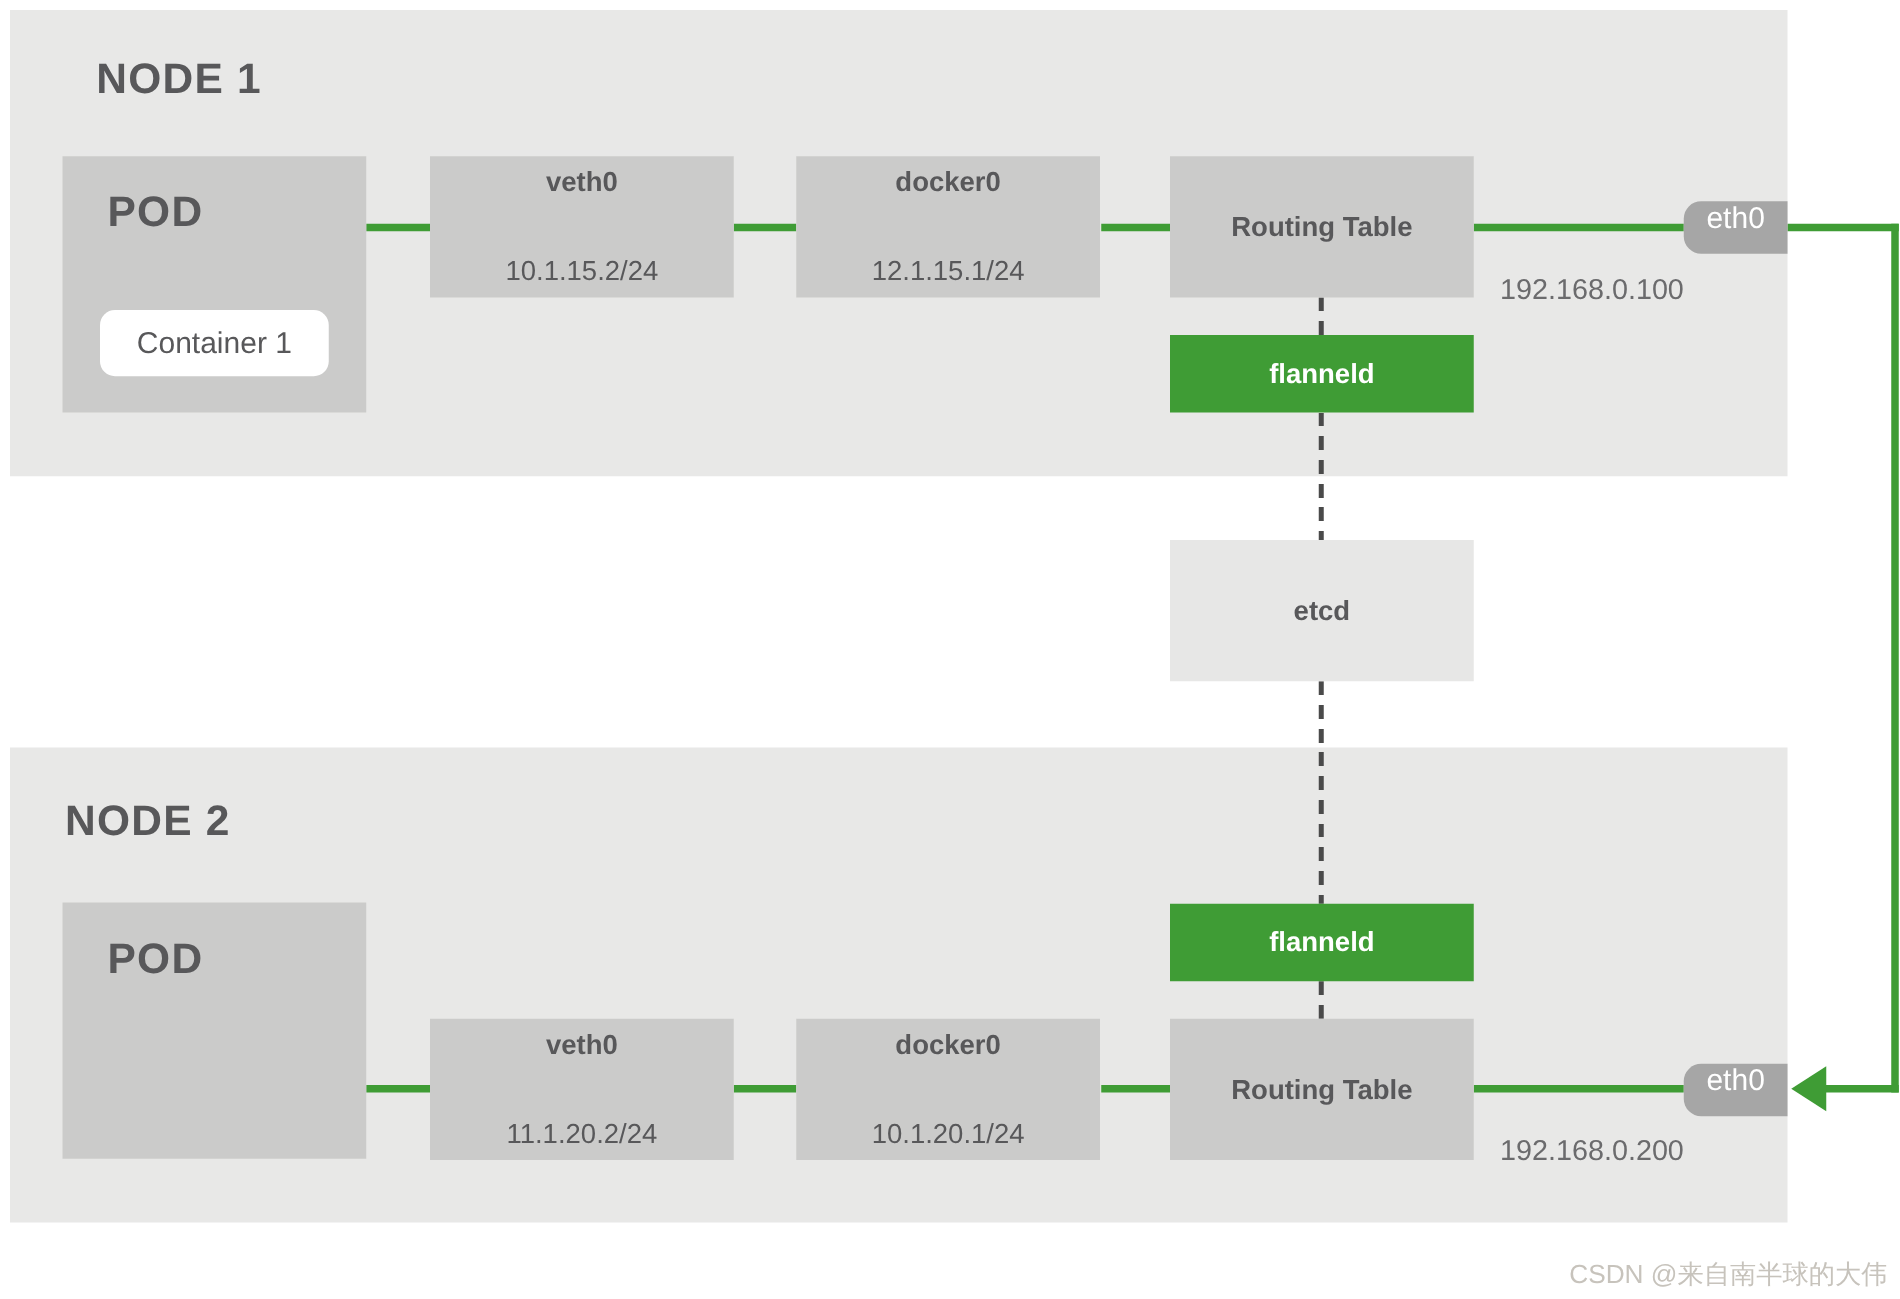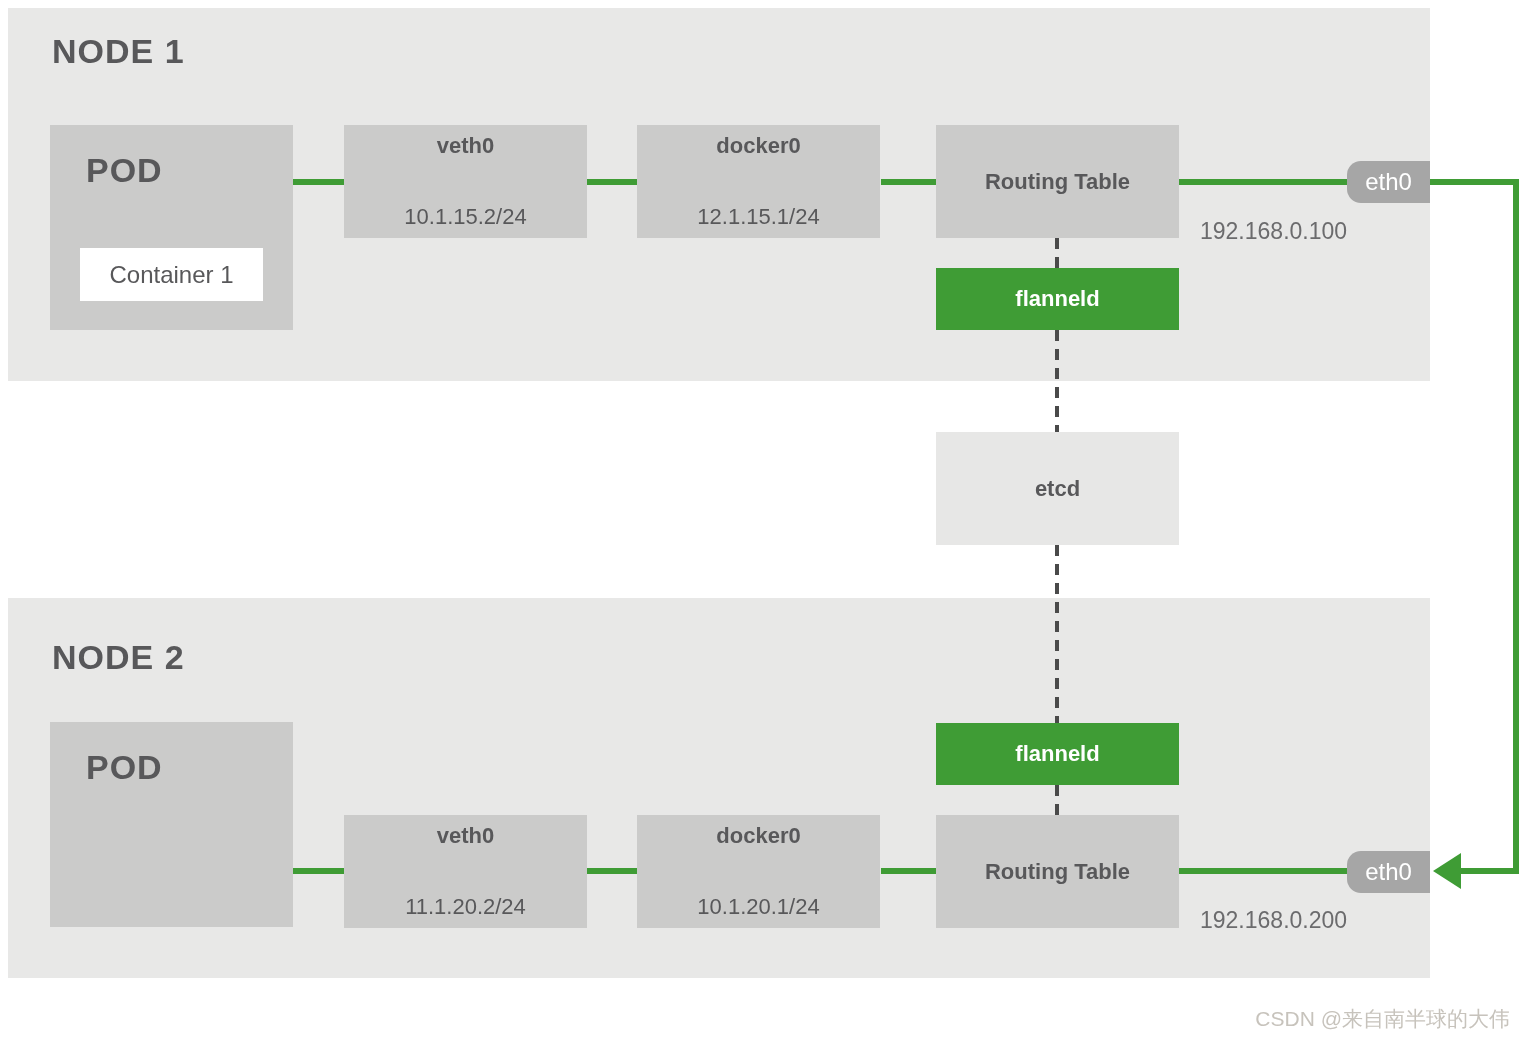--- a/index.html
+++ b/index.html
@@ -8,30 +8,30 @@
   }
   html,body{margin:0;padding:0;background:#fff;}
   .canvas{
     position:relative;width:1520px;height:1039px;background:#fff;overflow:hidden;
     font-family:"Liberation Sans","DejaVu Sans",sans-serif;color:var(--text_dark);
   }
   .band{position:absolute;left:8px;width:1422px;background:var(--band);}
   .band.n1{top:8px;height:373px;}
   .band.n2{top:598px;height:380px;}
   .node-title{position:absolute;left:52px;margin:0;font-size:34px;font-weight:bold;letter-spacing:1px;color:var(--text_dark);}
-  .node-title.t1{top:32px;}
+  .node-title.t1{top:44px;margin-left:25px;}
   .node-title.t2{top:638px;}
 
   .pod{position:absolute;left:50px;width:243px;height:205px;background:var(--box);}
   .pod.p1{top:125px;}
   .pod.p2{top:722px;}
   .pod-label{position:absolute;left:36px;top:26px;font-size:34px;font-weight:bold;letter-spacing:1px;color:var(--text_dark);}
   .container-box{position:absolute;left:30px;width:183px;height:53px;background:#fff;
     display:flex;align-items:center;justify-content:center;font-size:24px;color:var(--text_dark);}
-  .pod.p1 .container-box{top:123px;}
+  .pod.p1 .container-box{top:123px;border-radius:12px;}
   .pod.p2 .container-box{top:121px;}
 
   .box{position:absolute;background:var(--box);display:flex;flex-direction:column;
     align-items:center;justify-content:center;gap:9px;width:243px;height:113px;color:var(--text_dark);}
   .box .name{font-size:22px;font-weight:bold;}
   .box .ip{font-size:22px;margin-top:36px;}
   .veth.r1{left:344px;top:125px;}
   .docker.r1{left:637px;top:125px;}
   .routing.r1{left:936px;top:125px;}
   .veth.r2{left:344px;top:815px;}
@@ -43,21 +43,21 @@
     color:#fff;font-size:22px;font-weight:bold;display:flex;align-items:center;justify-content:center;}
   .flanneld.f1{top:268px;}
   .flanneld.f2{top:723px;}
 
   .hline{position:absolute;height:6px;background:var(--green);}
   .vline-green{position:absolute;width:6px;background:var(--green);}
   .dashline{position:absolute;left:1055px;width:4px;
     background:repeating-linear-gradient(to bottom,var(--dash) 0 11px,transparent 11px 19px);}
 
   .eth-tab{position:absolute;left:1347px;width:83px;height:42px;background:var(--eth_tab);
-    color:#fff;font-size:24px;display:flex;align-items:center;justify-content:center;
+    color:#fff;font-size:24px;display:flex;justify-content:center;
     border-radius:14px 0 0 14px;z-index:3;}
   .eth-tab.e1{top:161px;}
   .eth-tab.e2{top:851px;}
   .eth-ip{position:absolute;left:1200px;width:213px;font-size:23px;color:#6b6b6d;}
   .eth-ip.i1{top:218px;}
   .eth-ip.i2{top:907px;}
 
   .arrow-left{position:absolute;left:1433px;top:853px;width:0;height:0;
     border-top:18px solid transparent;border-bottom:18px solid transparent;
     border-right:28px solid var(--green);z-index:2;}

